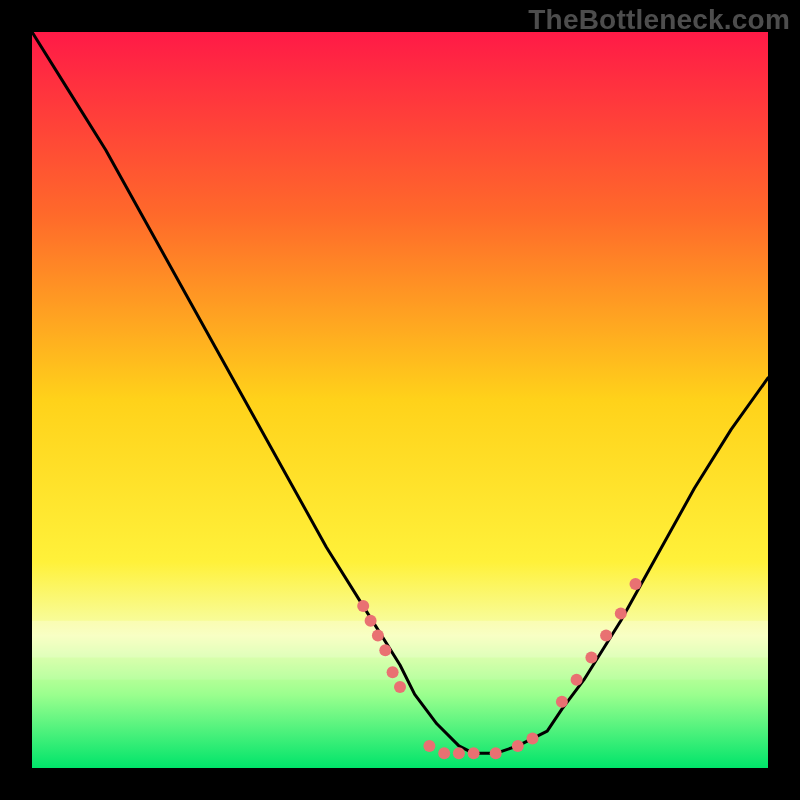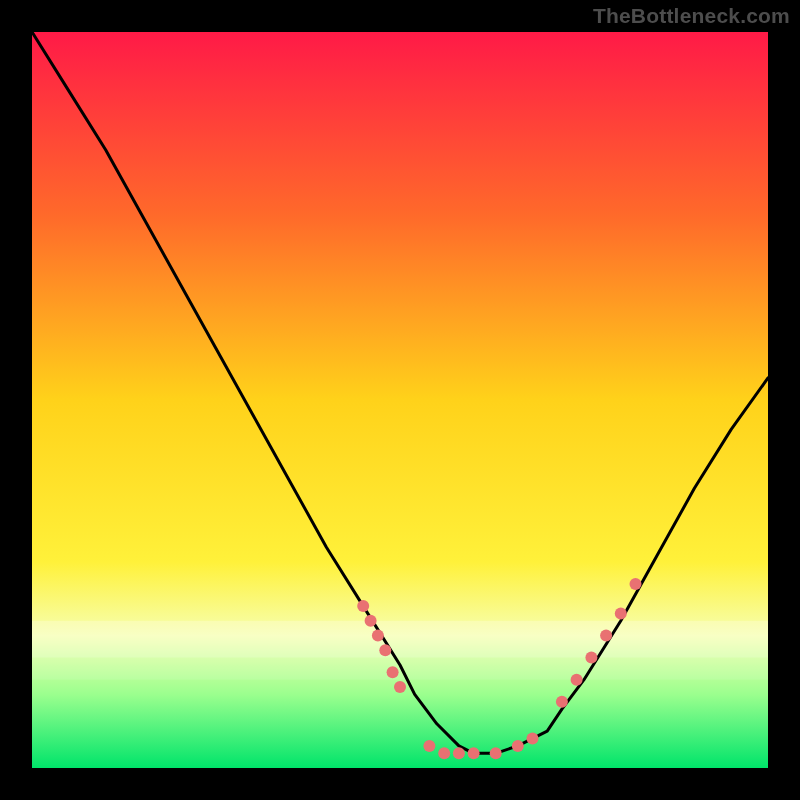--- a/index.html
+++ b/index.html
@@ -1,17 +1,17 @@
 <!DOCTYPE html>
 <html><head>
 <meta charset="utf-8">
 <style>
   html,body{margin:0;padding:0;width:800px;height:800px;background:#000;overflow:hidden;font-family:Arial,Helvetica,sans-serif}
   .wrap{position:relative;width:800px;height:800px}
-  .attribution{position:absolute;top:4px;right:10px;color:#4d4d4d;font-size:21px;font-weight:600;letter-spacing:.2px}
+  .attribution{position:absolute;top:4px;right:10px;color:#4d4d4d;font-size:28px;font-weight:600;letter-spacing:.2px}
   .plot{position:absolute;left:32px;top:32px;width:736px;height:736px}
   .plot svg{display:block}
 </style>
 </head>
 <body>
 
 <div class="wrap">
   <div class="attribution">TheBottleneck.com</div>
   <div class="plot">
     <svg id="svg" width="736" height="736" viewBox="0 0 736 736">

